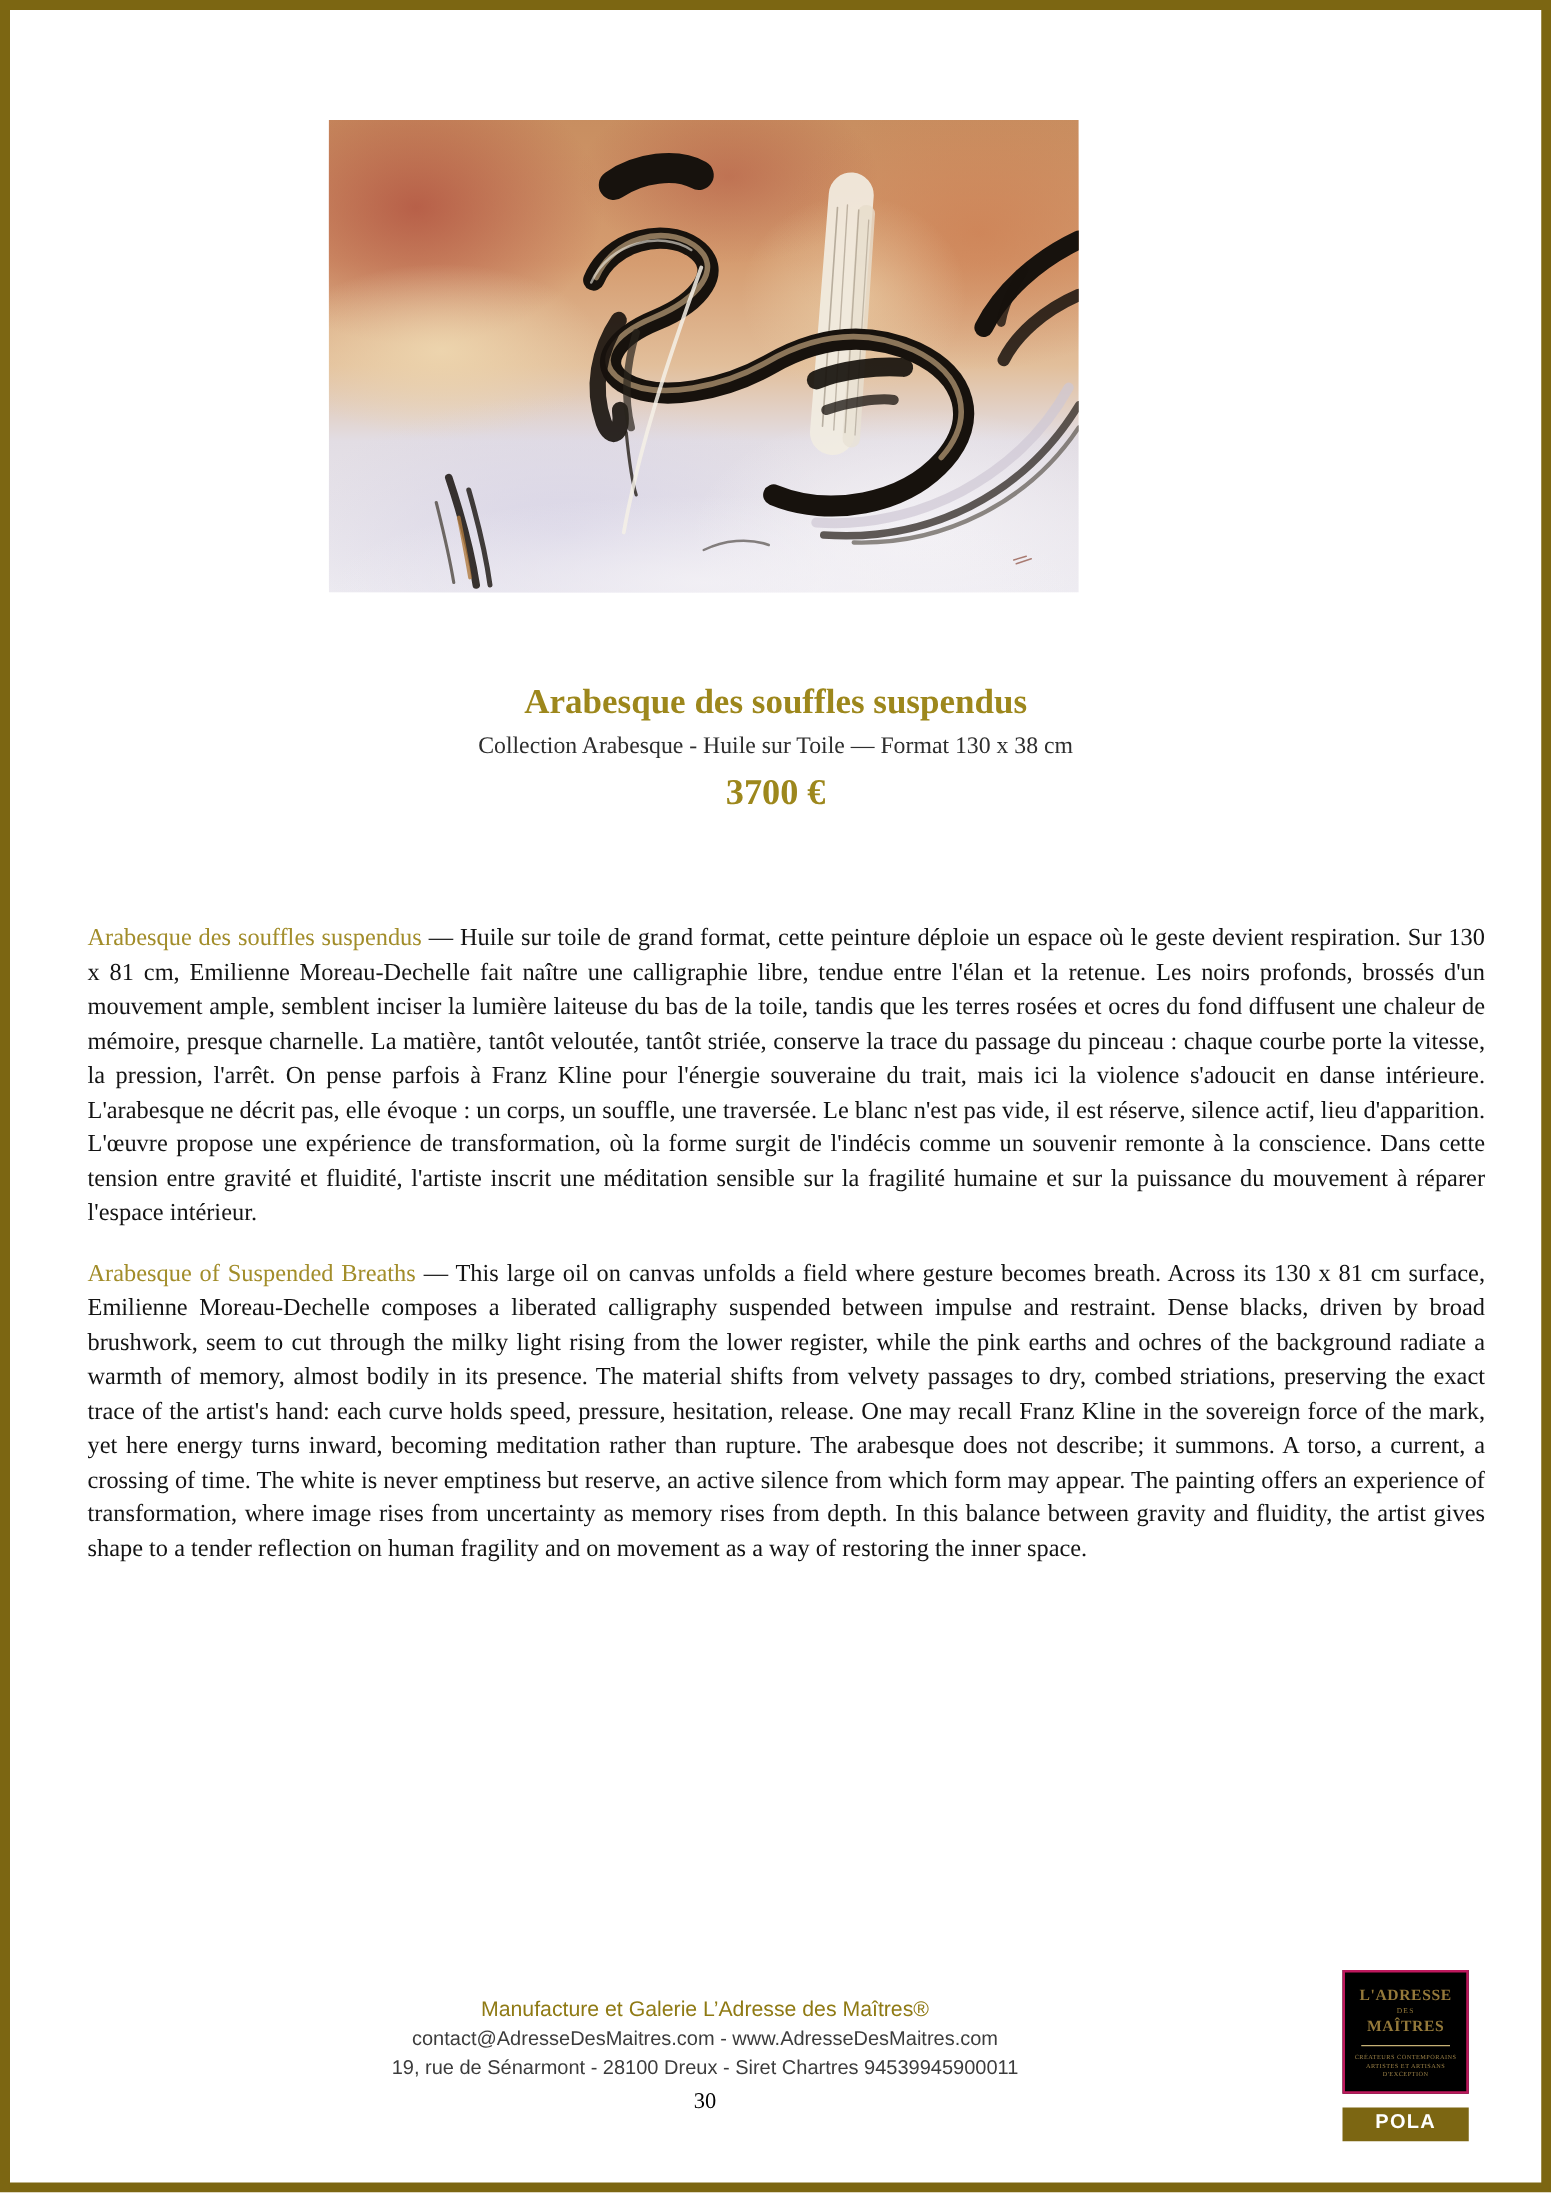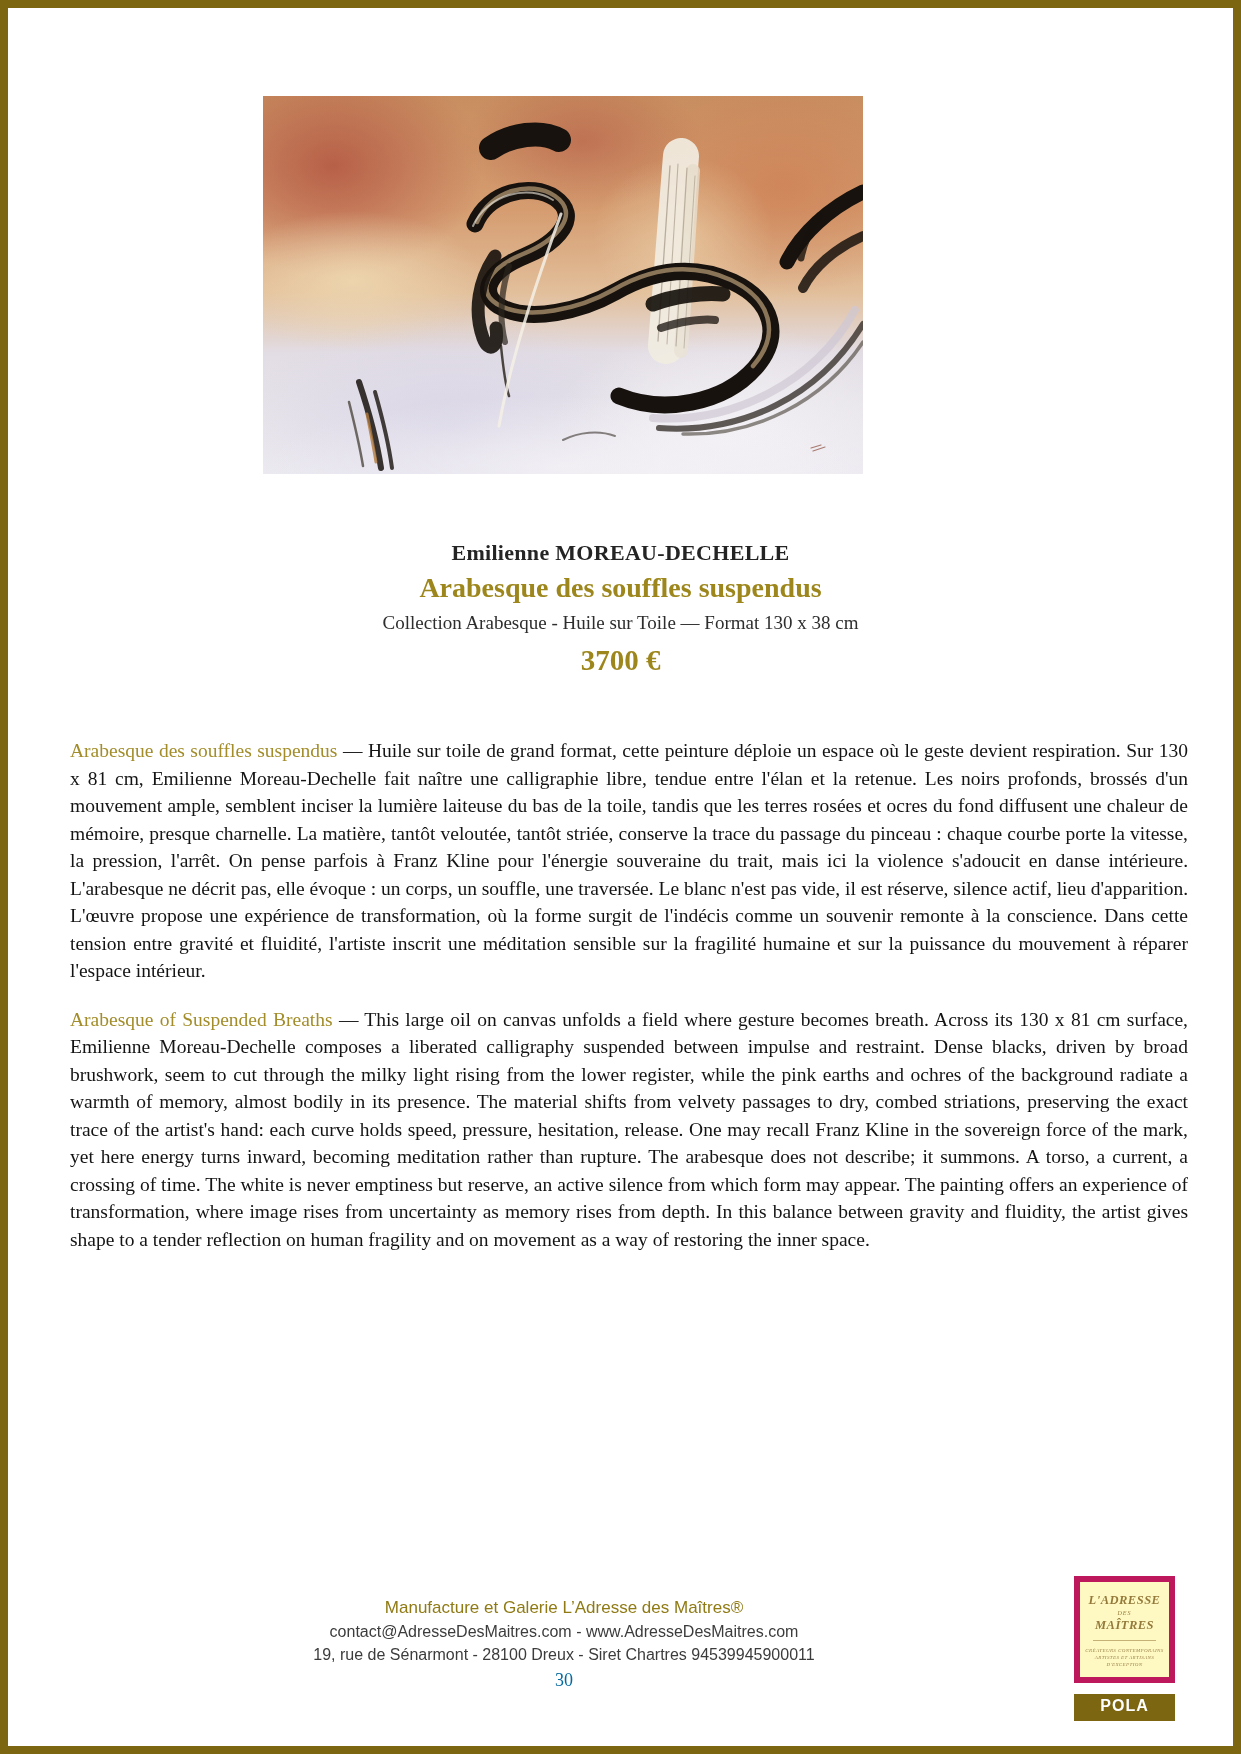--- a/index.html
+++ b/index.html
@@ -42,27 +42,27 @@
   .lead{color:var(--gold-soft);}
   
   .footer{
     position:absolute;left:0;width:1112px;top:1588px;text-align:center;
     font-family:"Liberation Sans","DejaVu Sans",sans-serif;
   }
   .footer .f-gold{font-size:17px;font-weight:normal;color:#8f7a14;line-height:24px;}
   .footer .f-gray{font-size:16px;color:#3c3c3c;line-height:23px;}
   .page-number{
     margin-top:3px;font-family:"Liberation Serif","DejaVu Serif",serif;
-    font-size:18px;color:#0369a1;line-height:22px;
+    font-size:18px;color:#000000;line-height:22px;
   }
   
   .logo{position:absolute;right:58px;top:1568px;width:101px;text-align:center;}
   .logo-box{
-    border:6px solid #be185d;background:#fef9c3;padding:11px 3px 9px;
-    color:#94793a;font-family:"Liberation Serif","DejaVu Serif",serif;font-style:italic;
+    border:2px solid #be185d;background:#000000;padding:11px 3px 9px;
+    color:#94793a;font-family:"Liberation Serif","DejaVu Serif",serif;
   }
   .logo-l1,.logo-l3{font-size:12.5px;font-weight:bold;letter-spacing:.5px;}
   .logo-l2{font-size:6px;letter-spacing:1px;margin:2px 0;}
   .logo-rule{border:0;border-top:1px solid #c5b075;margin:7px 10px 6px;}
   .logo-small{font-size:5px;letter-spacing:.4px;line-height:7px;color:#9b8147;}
   .pola-badge{
     margin-top:11px;background:var(--olive);color:#ffffff;
     font-family:"Liberation Sans","DejaVu Sans",sans-serif;
     font-size:16px;font-weight:bold;letter-spacing:1px;padding:3px 0 6px;
   }
@@ -153,21 +153,20 @@
         <path d="M298,118 C272,190 248,262 236,330" stroke="#f4f0e6" stroke-width="3" opacity=".85"></path>
 
         <path d="M300,344 C316,336 336,334 352,340" stroke="#3c362e" stroke-width="2" opacity=".6"></path>
 
         <path d="M548,352 l10,-3 m-8,6 l12,-4" stroke="#8a4a3a" stroke-width="1.2" opacity=".7"></path>
       </g>
     </svg>
   </div>
 
   <div class="title-block">
-    <div class="artist">Emilienne MOREAU-DECHELLE</div>
     <div class="artwork-title">Arabesque des souffles suspendus</div>
     <div class="artwork-details">Collection Arabesque - Huile sur Toile — Format 130 x 38 cm</div>
     <div class="artwork-price">3700 €</div>
   </div>
 
   <div class="text-block">
     <p><span class="lead">Arabesque des souffles suspendus</span><span> — Huile sur toile de grand format, cette peinture déploie un espace où le geste devient respiration. Sur 130 x 81 cm, Emilienne Moreau-Dechelle fait naître une calligraphie libre, tendue entre l'élan et la retenue. Les noirs profonds, brossés d'un mouvement ample, semblent inciser la lumière laiteuse du bas de la toile, tandis que les terres rosées et ocres du fond diffusent une chaleur de mémoire, presque charnelle. La matière, tantôt veloutée, tantôt striée, conserve la trace du passage du pinceau : chaque courbe porte la vitesse, la pression, l'arrêt. On pense parfois à Franz Kline pour l'énergie souveraine du trait, mais ici la violence s'adoucit en danse intérieure. L'arabesque ne décrit pas, elle évoque : un corps, un souffle, une traversée. Le blanc n'est pas vide, il est réserve, silence actif, lieu d'apparition. L'œuvre propose une expérience de transformation, où la forme surgit de l'indécis comme un souvenir remonte à la conscience. Dans cette tension entre gravité et fluidité, l'artiste inscrit une méditation sensible sur la fragilité humaine et sur la puissance du mouvement à réparer l'espace intérieur.</span></p>
     <p><span class="lead">Arabesque of Suspended Breaths</span><span> — This large oil on canvas unfolds a field where gesture becomes breath. Across its 130 x 81 cm surface, Emilienne Moreau-Dechelle composes a liberated calligraphy suspended between impulse and restraint. Dense blacks, driven by broad brushwork, seem to cut through the milky light rising from the lower register, while the pink earths and ochres of the background radiate a warmth of memory, almost bodily in its presence. The material shifts from velvety passages to dry, combed striations, preserving the exact trace of the artist's hand: each curve holds speed, pressure, hesitation, release. One may recall Franz Kline in the sovereign force of the mark, yet here energy turns inward, becoming meditation rather than rupture. The arabesque does not describe; it summons. A torso, a current, a crossing of time. The white is never emptiness but reserve, an active silence from which form may appear. The painting offers an experience of transformation, where image rises from uncertainty as memory rises from depth. In this balance between gravity and fluidity, the artist gives shape to a tender reflection on human fragility and on movement as a way of restoring the inner space.</span></p>
   </div>
 

